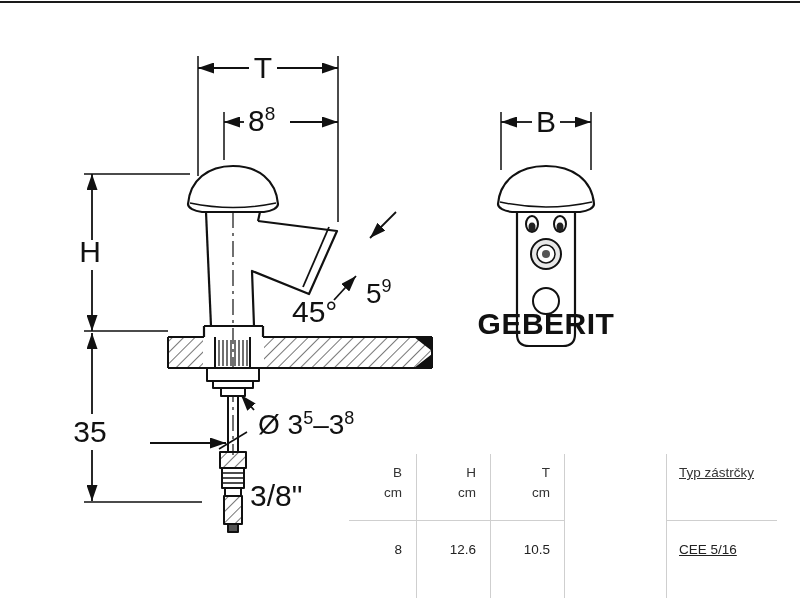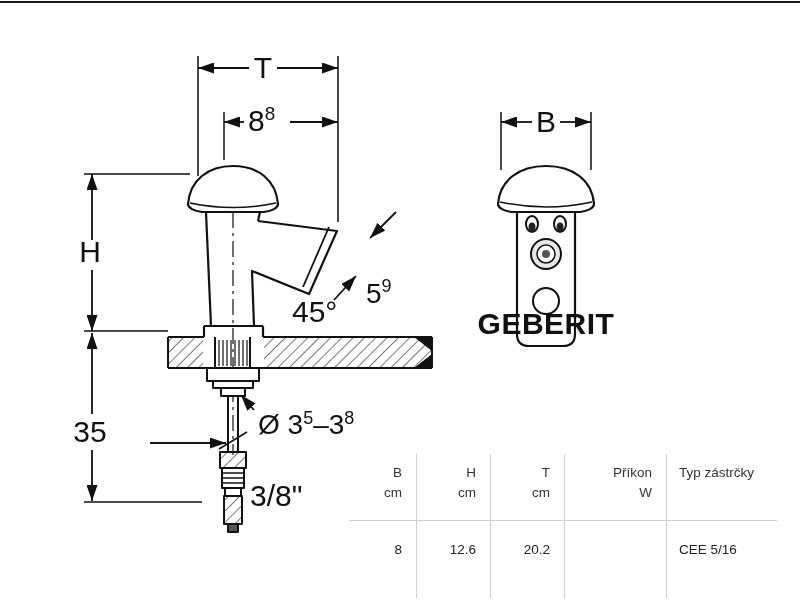--- a/index.html
+++ b/index.html
@@ -13,21 +13,21 @@
   .spec-table{
     position:absolute;left:349px;top:454px;width:428px;
     display:grid;grid-template-columns:68px 74px 74px 102px 110px;
     font-size:13.5px;line-height:1.45;
   }
   .col{border-right:1px solid #cfcfcf;display:flex;flex-direction:column;}
   .col:last-child{border-right:none;}
   .hd{height:57px;border-bottom:1px solid #cfcfcf;padding-top:9px;color:#333;}
   .val{height:58px;padding-top:19px;color:#222;}
   .c-num .hd,.c-num .val{text-align:right;padding-right:14px;}
-  .c-txt .hd,.c-txt .val{text-align:left;padding-left:12px;}
+  .c-txt .hd,.c-txt .val{text-align:left;padding-left:12px;text-decoration:underline;}
 </style>
 </head>
 <body>
 
 <div class="top-rule"></div>
 
 <svg width="800" height="600" viewBox="0 0 800 600">
   <defs>
     <marker id="ah" markerUnits="userSpaceOnUse" markerWidth="17" markerHeight="11" refX="16" refY="5.5" orient="auto">
       <path d="M0,0 L16,5.5 L0,11 Z" fill="#111"></path>
@@ -135,27 +135,23 @@
       <div>H</div>
       <div>cm</div>
     </div>
     <div class="val">12.6</div>
   </div>
   <div class="col c-num">
     <div class="hd">
       <div>T</div>
       <div>cm</div>
     </div>
-    <div class="val">20.2</div>
+    <div class="val">10.5</div>
   </div>
   <div class="col c-num">
-    <div class="hd">
-      <div>Příkon</div>
-      <div>W</div>
-    </div>
   </div>
   <div class="col c-txt">
     <div class="hd">
       <div>Typ zástrčky</div>
       <div></div>
     </div>
     <div class="val">CEE 5/16</div>
   </div>
 </div>
 

